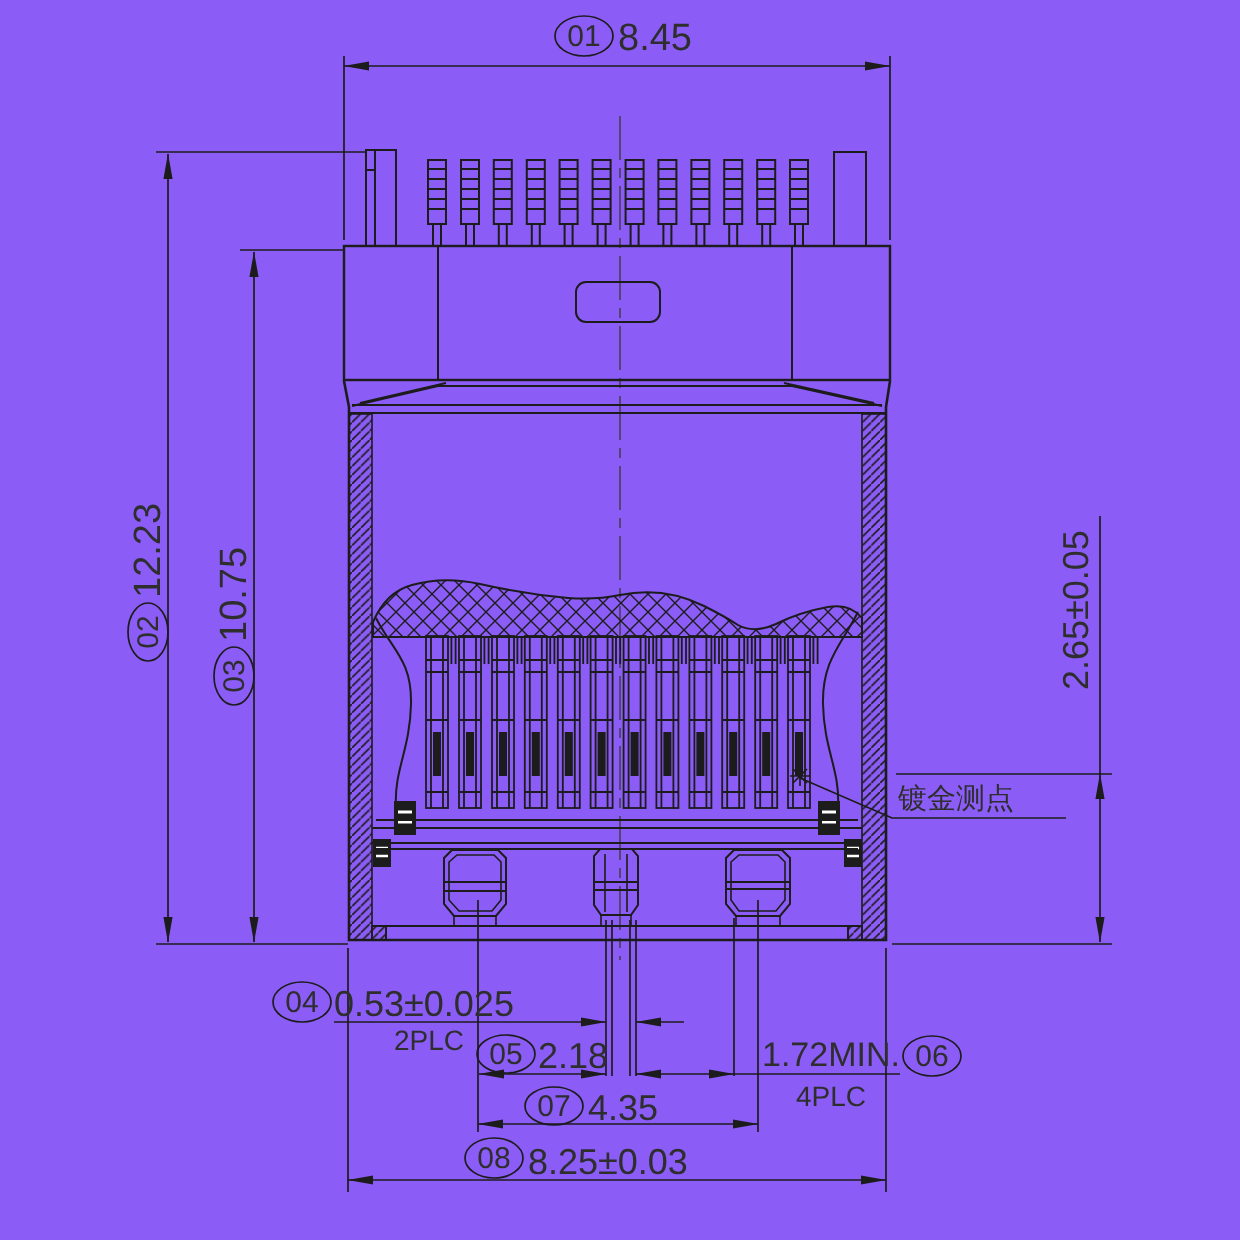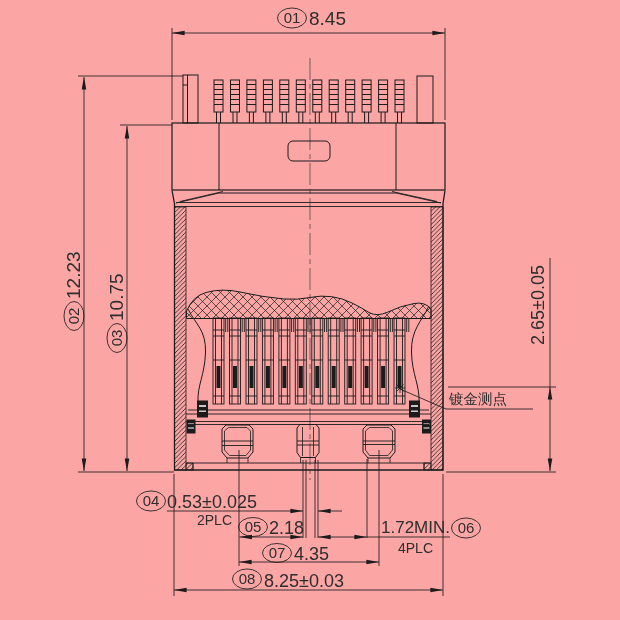--- a/index.html
+++ b/index.html
@@ -1,16 +1,16 @@
 <!DOCTYPE html>
 <html><head>
 <meta charset="utf-8">
 <style>
   html,body{margin:0;padding:0;background:#fff;}
-  #stage{position:relative;width:620px;height:620px;background:#fca5a5;overflow:hidden;
+  #stage{position:relative;width:620px;height:620px;background:#8b5cf6;overflow:hidden;
          font-family:"Liberation Sans",sans-serif;}
   svg text{font-family:"Liberation Sans","DejaVu Sans",sans-serif;fill:#2e2e2e;}
 </style>
 </head>
 <body>
 
 <div id="stage">
 <svg width="620" height="620" viewBox="0 0 620 620">
   <defs>
     <marker id="arw" viewBox="0 0 13 6" refX="12.6" refY="3" markerWidth="13" markerHeight="6" orient="auto-start-reverse" markerUnits="userSpaceOnUse">

